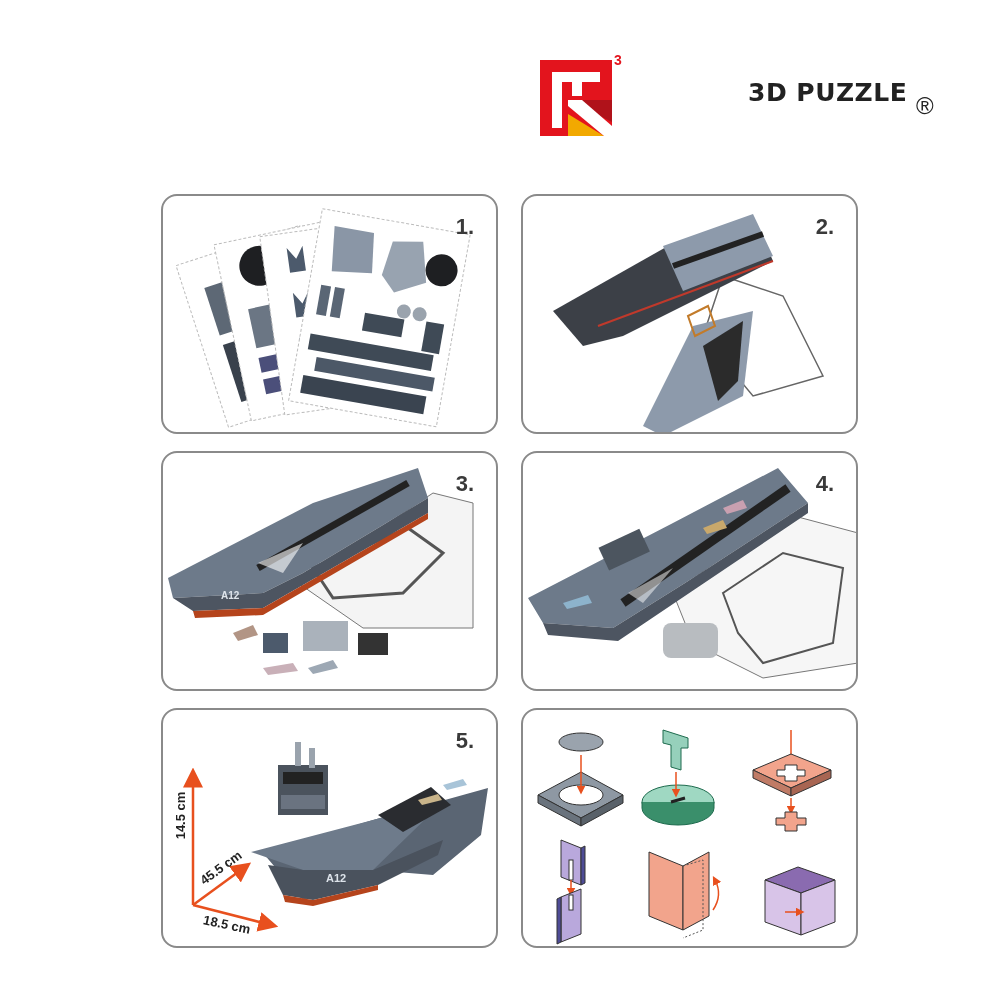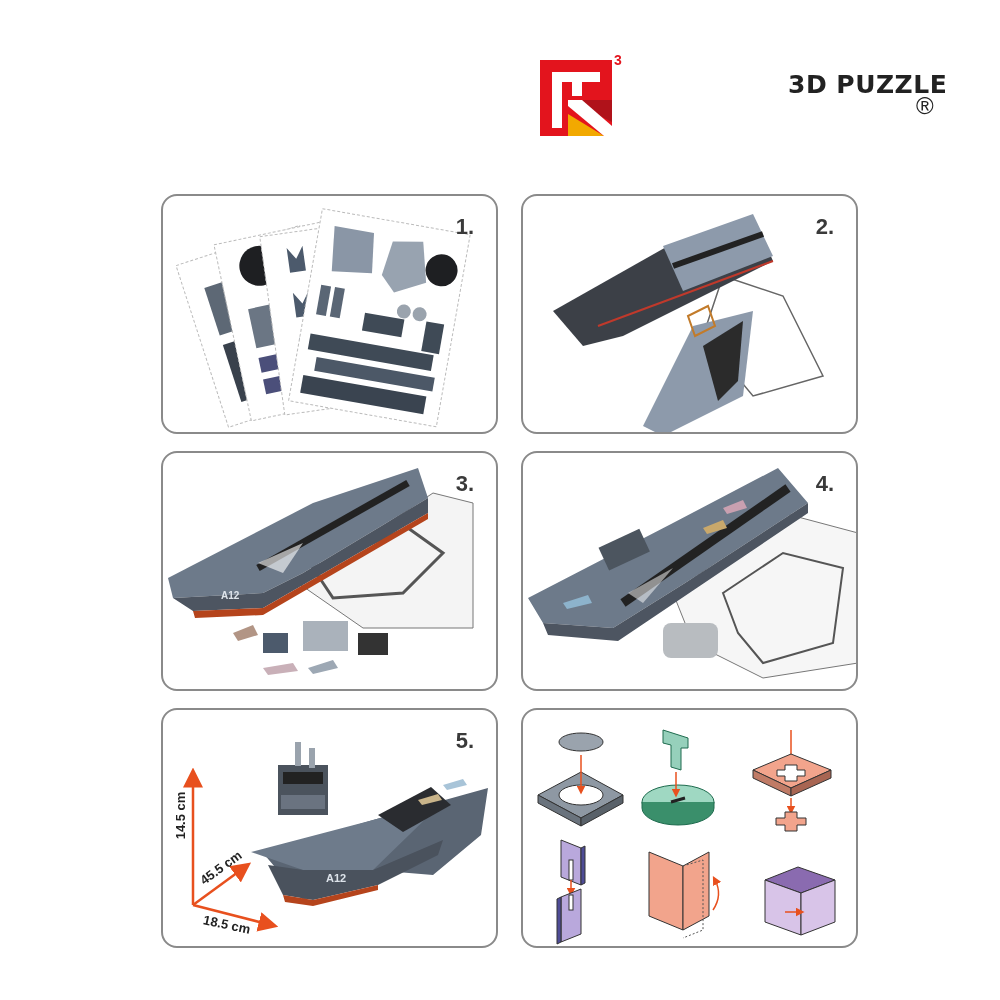--- a/index.html
+++ b/index.html
@@ -1,19 +1,19 @@
 <!DOCTYPE html>
 <html><head>
 <meta charset="utf-8">
 <style>
   html, body { margin:0; padding:0; background:#ffffff; }
   body { width:1000px; height:1000px; position:relative; overflow:hidden; font-family:"Liberation Sans", sans-serif; }
   .logo { position:absolute; left:538px; top:56px; width:410px; height:90px; }
   .logo-mark { position:absolute; left:0; top:0; width:86px; height:84px; }
-  .logo-sub { position:absolute; left:210px; top:14px; font-family:"DejaVu Sans", sans-serif; font-weight:bold; font-size:25px; color:#222; letter-spacing:0.5px;margin-left:40px; }
+  .logo-sub { position:absolute; left:210px; top:22px; font-family:"DejaVu Sans", sans-serif; font-weight:bold; font-size:25px; color:#222; letter-spacing:0.5px; }
   .logo-brand { position:absolute; left:94px; top:34px; font-family:"DejaVu Sans", sans-serif; font-weight:bold; font-style:oblique; font-size:50px; letter-spacing:-1px; line-height:52px; }
   .logo-brand .cubic { color:#e3141d; }
   .logo-brand .fun { color:#1a1a1a; }
   .logo-reg { position:absolute; left:378px; top:36px; font-size:24px; color:#222; }
   .panel { position:absolute; width:337px; height:240px; border:2.5px solid #8a8a8a; border-radius:16px; background:#fff; box-sizing:border-box; overflow:hidden; }
   .panel svg { position:absolute; left:0; top:0; }
   .step { position:absolute; right:22px; top:18px; font-family:"Liberation Sans", sans-serif; font-weight:bold; font-size:22px; color:#3a3a3a; }
   .dim { position:absolute; font-weight:bold; font-size:13px; color:#222; white-space:nowrap; }
 </style>
 </head>

